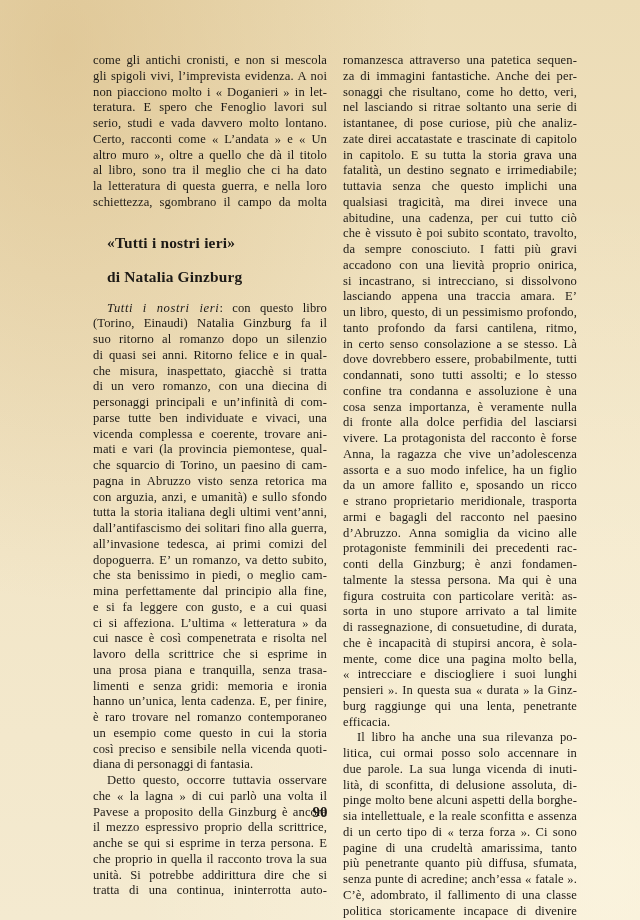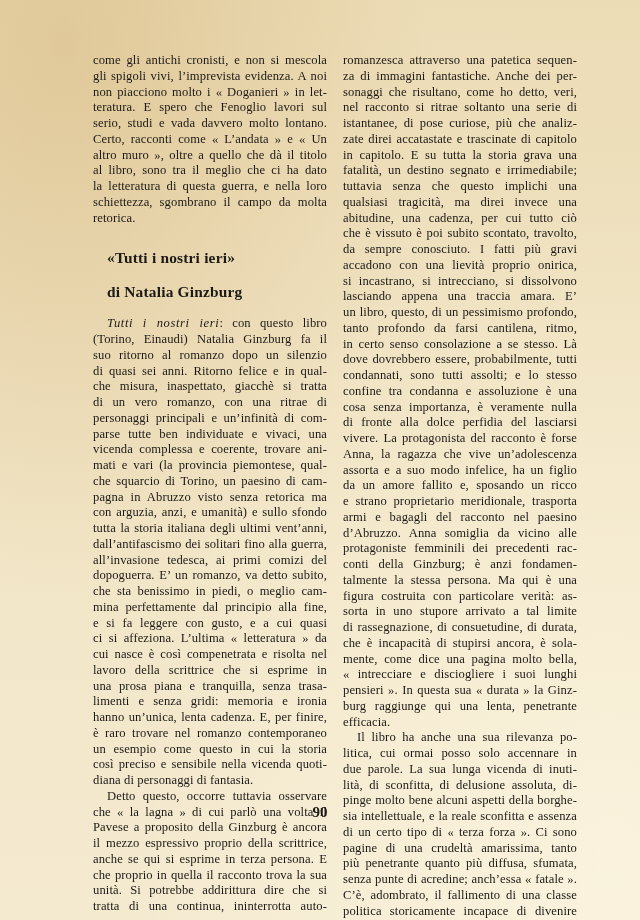--- a/index.html
+++ b/index.html
@@ -53,36 +53,35 @@
         <span class="line">come gli antichi cronisti, e non si mescola</span>
         <span class="line">gli spigoli vivi, l’imprevista evidenza. A noi</span>
         <span class="line">non piacciono molto i « Doganieri » in let-</span>
         <span class="line">teratura. E spero che Fenoglio lavori sul</span>
         <span class="line">serio, studi e vada davvero molto lontano.</span>
         <span class="line">Certo, racconti come « L’andata » e « Un</span>
         <span class="line">altro muro », oltre a quello che dà il titolo</span>
         <span class="line">al libro, sono tra il meglio che ci ha dato</span>
         <span class="line">la letteratura di questa guerra, e nella loro</span>
         <span class="line">schiettezza, sgombrano il campo da molta</span>
-        <span class="line last">retorica.</span>
       </div>
 
     <div class="heading-block">
       <h2 class="heading">«Tutti i nostri ieri»</h2>
       <h2 class="heading">di Natalia Ginzburg</h2>
     </div>
 
     <div>
       <span class="line indent"><em class="it">Tutti i nostri ieri</em><span>: con questo libro</span></span>
       <div id="lp1">
           <span class="line">(Torino, Einaudi) Natalia Ginzburg fa il</span>
           <span class="line">suo ritorno al romanzo dopo un silenzio</span>
           <span class="line">di quasi sei anni. Ritorno felice e in qual-</span>
           <span class="line">che misura, inaspettato, giacchè si tratta</span>
-          <span class="line">di un vero romanzo, con una ritrae di</span>
+          <span class="line">di un vero romanzo, con una diecina di</span>
           <span class="line">personaggi principali e un’infinità di com-</span>
           <span class="line">parse tutte ben individuate e vivaci, una</span>
           <span class="line">vicenda complessa e coerente, trovare ani-</span>
           <span class="line">mati e vari (la provincia piemontese, qual-</span>
           <span class="line">che squarcio di Torino, un paesino di cam-</span>
           <span class="line">pagna in Abruzzo visto senza retorica ma</span>
           <span class="line">con arguzia, anzi, e umanità) e sullo sfondo</span>
           <span class="line">tutta la storia italiana degli ultimi vent’anni,</span>
           <span class="line">dall’antifascismo dei solitari fino alla guerra,</span>
           <span class="line">all’invasione tedesca, ai primi comizi del</span>
@@ -112,21 +111,21 @@
         <span class="line">unità. Si potrebbe addirittura dire che si</span>
         <span class="line">tratta di una continua, ininterrotta auto-</span>
       </div>
   </div>
 
   <div class="column col-right">
     <div id="rp1">
         <span class="line">romanzesca attraverso una patetica sequen-</span>
         <span class="line">za di immagini fantastiche. Anche dei per-</span>
         <span class="line">sonaggi che risultano, come ho detto, veri,</span>
-        <span class="line">nel racconto si ritrae soltanto una serie di</span>
+        <span class="line">nel lasciando si ritrae soltanto una serie di</span>
         <span class="line">istantanee, di pose curiose, più che analiz-</span>
         <span class="line">zate direi accatastate e trascinate di capitolo</span>
         <span class="line">in capitolo. E su tutta la storia grava una</span>
         <span class="line">fatalità, un destino segnato e irrimediabile;</span>
         <span class="line">tuttavia senza che questo implichi una</span>
         <span class="line">qualsiasi tragicità, ma direi invece una</span>
         <span class="line">abitudine, una cadenza, per cui tutto ciò</span>
         <span class="line">che è vissuto è poi subito scontato, travolto,</span>
         <span class="line">da sempre conosciuto. I fatti più gravi</span>
         <span class="line">accadono con una lievità proprio onirica,</span>

